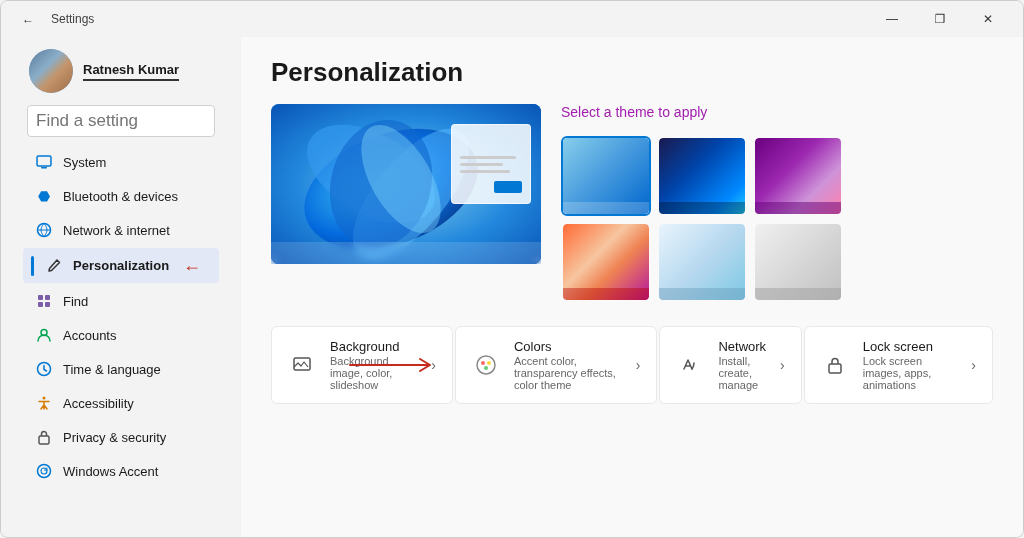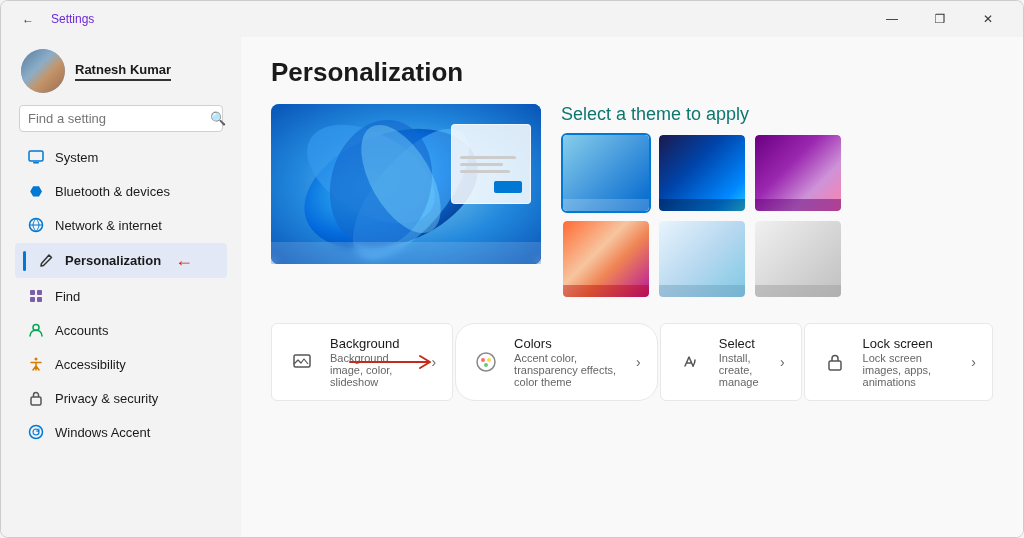--- a/index.html
+++ b/index.html
@@ -30,21 +30,21 @@
       height: 36px;
       flex-shrink: 0;
     }
     .titlebar-left {
       display: flex;
       align-items: center;
       gap: 8px;
     }
     .titlebar-title {
       font-size: 12px;
-      color: #6d28d9;
+      color: #404040;
     }
     .titlebar-controls {
       display: flex;
       gap: 2px;
     }
     .titlebar-btn {
       width: 46px;
       height: 30px;
       border: none;
       background: transparent;
@@ -60,21 +60,21 @@
       display: flex;
       flex: 1;
       overflow: hidden;
     }
     .sidebar {
       width: 240px;
       background: #f3f3f3;
       display: flex;
       flex-direction: column;
       flex-shrink: 0;
-      padding: 4px 8px;
+      padding: 4px 16px;
       overflow-y: auto;
     }
     .user-section {
       display: flex;
       align-items: center;
       gap: 10px;
       padding: 8px 12px 12px 12px;
     }
     .avatar {
       width: 44px;
@@ -115,21 +115,21 @@
       background: white;
       border: 1px solid #d0d0d0;
       border-radius: 4px;
       padding: 5px 8px;
       gap: 6px;
     }
     .search-input {
       border: none;
       outline: none;
       flex: 1;
-      font-size: 13px;
+      font-size: 17px;
       color: #3b82f6;
       background: transparent;
     }
     .search-icon-svg {
       color: #666;
       font-size: 13px;
     }
     .nav-item {
       display: flex;
       align-items: center;
@@ -235,23 +235,23 @@
       height: 12px;
       background: #0078d4;
       border-radius: 2px;
     }
     .themes-grid-section {
       display: flex;
       flex-direction: column;
       flex: 1;
     }
     .themes-label {
-      font-size: 18px;
-      color: #0f766e;
-      margin-bottom: 8px;
+      font-size: 14px;
+      color: #a21caf;
+      margin-bottom: 16px;
     }
     .themes-grid {
       display: grid;
       grid-template-columns: repeat(3, 90px);
       grid-template-rows: repeat(2, 80px);
       gap: 6px;
     }
     .theme-thumb {
       width: 90px;
       height: 80px;
@@ -413,20 +413,29 @@
       <div class="nav-item">
         <span class="nav-icon" style="color:#00a651;">
           <svg width="16" height="16" viewBox="0 0 16 16" fill="none">
               <circle cx="8" cy="5.5" r="3" stroke="#00a651" stroke-width="1.5"></circle>
               <path d="M2 14c0-3.3 2.7-6 6-6s6 2.7 6 6" stroke="#00a651" stroke-width="1.5" stroke-linecap="round"></path>
             </svg>
         </span>
         <span>Accounts</span>
       </div>
 
+      <div class="nav-item">
+        <span class="nav-icon" style="color:#0078d4;">
+          <svg width="16" height="16" viewBox="0 0 16 16" fill="none">
+              <circle cx="8" cy="8" r="6.5" stroke="#0078d4" stroke-width="1.5"></circle>
+              <path d="M8 4.5V8.5L10.5 10" stroke="#0078d4" stroke-width="1.5" stroke-linecap="round"></path>
+            </svg>
+        </span>
+        <span>Time &amp; language</span>
+      </div>
 
 
       <div class="nav-item">
         <span class="nav-icon" style="color:#d47b00;">
           <svg width="16" height="16" viewBox="0 0 16 16" fill="none">
               <circle cx="8" cy="3" r="1.5" fill="#d47b00"></circle>
               <path d="M3 6.5h10M8 6.5V14M5 14l3-4 3 4" stroke="#d47b00" stroke-width="1.5" stroke-linecap="round" stroke-linejoin="round"></path>
             </svg>
         </span>
         <span>Accessibility</span>
@@ -548,21 +557,21 @@
           <span class="settings-item-chevron">›</span>
         </div>
 
         <div style="position:relative; display:flex; align-items:center;">
 
           <div style="position:absolute; left:-110px; top:50%; transform:translateY(-50%); display:flex; align-items:center;">
             <svg width="100" height="24" viewBox="0 0 100 24" fill="none">
               <path d="M5 12 H85 L75 6 M85 12 L75 18" stroke="#c42b1c" stroke-width="2" stroke-linecap="round" stroke-linejoin="round"></path>
             </svg>
           </div>
-          <div class="settings-item" style="flex:1;border-radius:20px;">
+          <div class="settings-item" style="flex:1;">
             <div class="settings-item-icon">
               <svg width="22" height="22" viewBox="0 0 22 22" fill="none">
                 <circle cx="11" cy="11" r="9" stroke="#888" stroke-width="1.5"></circle>
                 <circle cx="8" cy="9" r="2" fill="#ff6b6b"></circle>
                 <circle cx="14" cy="9" r="2" fill="#ffd93d"></circle>
                 <circle cx="11" cy="14" r="2" fill="#6bcb77"></circle>
               </svg>
             </div>
             <div class="settings-item-text">
               <div class="settings-item-title">Colors</div>
@@ -573,21 +582,21 @@
         </div>
 
         <div class="settings-item">
           <div class="settings-item-icon">
             <svg width="20" height="20" viewBox="0 0 20 20" fill="none">
                 <path d="M4 14L8 5L12 14M6 11h4" stroke="#555" stroke-width="1.5" stroke-linecap="round" stroke-linejoin="round"></path>
                 <path d="M14 8c0 3-2 6-2 6" stroke="#555" stroke-width="1.5" stroke-linecap="round"></path>
               </svg>
           </div>
           <div class="settings-item-text">
-            <div class="settings-item-title">Select</div>
+            <div class="settings-item-title">Network</div>
             <div class="settings-item-desc">Install, create, manage</div>
           </div>
           <span class="settings-item-chevron">›</span>
         </div>
 
         <div class="settings-item">
           <div class="settings-item-icon">
             <svg width="20" height="20" viewBox="0 0 20 20" fill="none">
                 <rect x="4" y="9" width="12" height="9" rx="1.5" stroke="#555" stroke-width="1.5"></rect>
                 <path d="M7 9V6.5a3 3 0 016 0V9" stroke="#555" stroke-width="1.5"></path>

